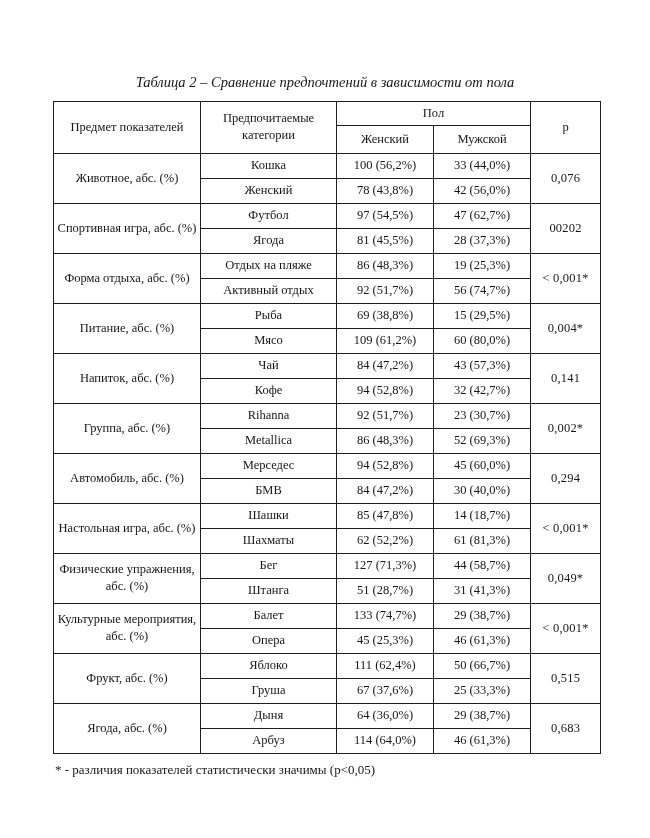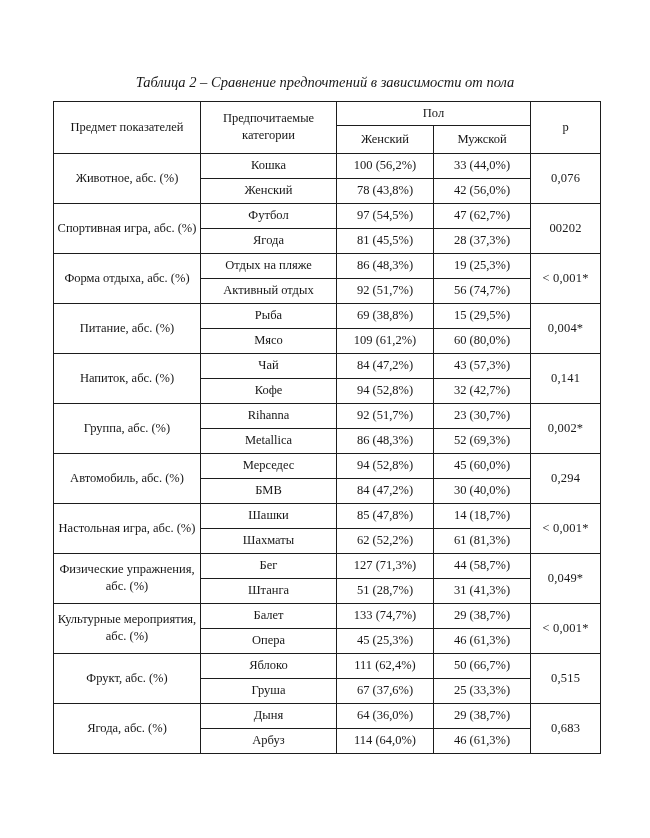--- a/index.html
+++ b/index.html
@@ -225,14 +225,15 @@
           <td class="pval" rowspan="2">0,683</td>
         </tr>
         <tr>
           <td class="category">Арбуз</td>
           <td class="num">114 (64,0%)</td>
           <td class="num">46 (61,3%)</td>
         </tr>
       </tbody>
   </table>
 
+  <div class="footnote">* - различия показателей статистически значимы (p&lt;0,05)</div>
 
 </div>
 
 </body></html>

